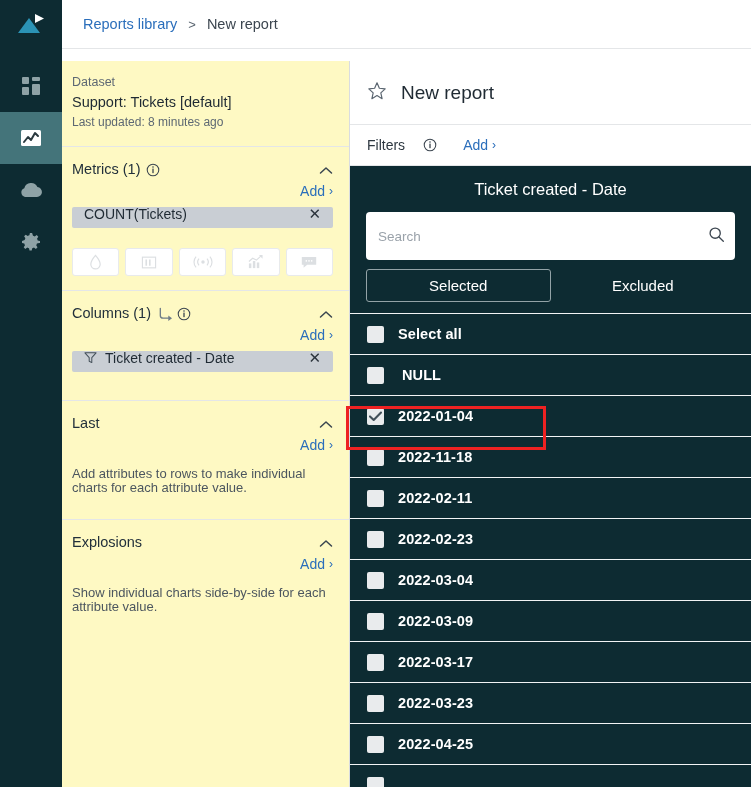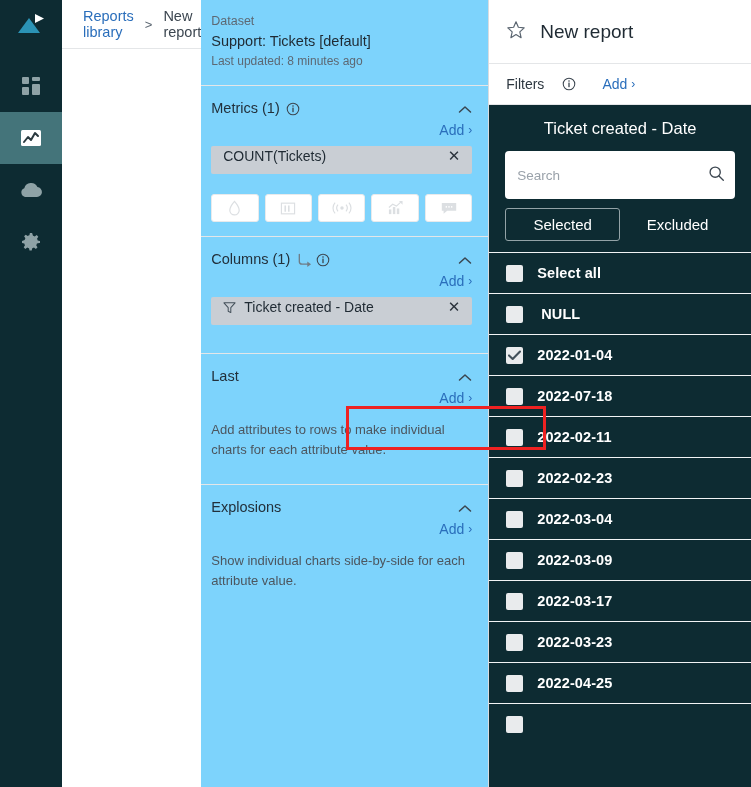--- a/index.html
+++ b/index.html
@@ -23,40 +23,40 @@
   }
   .rail-item {
     height: 52px; width: 62px;
     display: flex; align-items: center; justify-content: center;
     cursor: pointer;
   }
   .rail-item.active { background: #44747a; }
   .rail-spacer-1 { height: 12px; }
 
   
-  .body-wrap { flex: 1; display: flex; flex-direction: row; min-width: 0; }
+  .body-wrap { flex: 1; display: flex; flex-direction: column; min-width: 0; gap: 12px; }
 
   .breadcrumb {
     height: 49px; flex: 0 0 49px;
     display: flex; align-items: center;
     padding-left: 21px;
     border-bottom: 1px solid #e4e6e8;
     background: #fff;
     font-size: 14.5px;
   }
   .crumb-link { color: #2a6ebb; cursor: pointer; }
   .crumb-sep { color: #5a6570; margin: 0 11px; font-size: 13px; }
   .crumb-current { color: #3c4650; }
 
   .columns-wrap { flex: 1; display: flex; min-height: 0; }
 
   
   .config {
     width: 288px; flex: 0 0 288px;
-    background: #7dd3fc;
+    background: #fef9c3;
     border-right: 1px solid #d9dce0;
     position: relative;
     overflow: hidden;
   }
   .config-scroll { height: 100%; overflow: hidden; }
 
   .dataset-block {
     padding: 12px 16px 14px 10px;
     border-bottom: 1px solid #e4e6e8;
   }
@@ -76,37 +76,37 @@
   .chev-up { margin-left: auto; color: #3a4650; font-size: 13px; line-height: 1; }
   .add-row { display: flex; justify-content: flex-end; padding: 6px 0 8px 0; }
   .add-link {
     color: #2a6ebb; font-size: 14px; cursor: pointer;
     display: inline-flex; align-items: center; gap: 4px;
   }
   .add-link .ch { font-size: 12px; }
 
   .chip {
     background: #c9ced4; border-radius: 2px;
-    height: 28px; display: flex; align-items: center;
+    height: 21px; display: flex; align-items: center;
     padding: 0 10px 8px 12px; margin-bottom: 4px;
     font-size: 14px; color: #1f2a33;
   }
   .chip .chip-ic { margin-right: 8px; display: flex; }
   .chip .chip-label { flex: 1; }
   .chip .chip-x { color: #2b333c; font-size: 15px; cursor: pointer; padding: 0 2px; }
 
   .toolbtns { display: flex; gap: 6px; padding: 16px 0 14px 0; }
   .toolbtn {
     flex: 1; height: 28px;
     border: 1px solid #e8eaec; border-radius: 3px;
     display: flex; align-items: center; justify-content: center;
     background: #fff; cursor: pointer;
   }
 
-  .hint { font-size: 13px; color: #4c565f; line-height: 20px; padding: 6px 0 24px 0; }
+  .hint { font-size: 13px; color: #4c565f; line-height: 14px; padding: 6px 0 24px 0; }
   .sec-pad-bottom { height: 24px; }
 
   
   .rightpanel { flex: 1; min-width: 0; display: flex; flex-direction: column; background:#fff; }
 
   .rp-title {
     height: 64px; flex: 0 0 64px;
     display: flex; align-items: center; gap: 14px;
     padding-left: 17px;
     border-bottom: 1px solid #e4e6e8;
@@ -444,21 +444,21 @@
               <div class="opt">
                 <div class="cb">
                   <svg width="13" height="11" viewBox="0 0 13 11">
                     <polyline points="1,5.4 4.7,9 12,1.6" fill="none" stroke="#42505a" stroke-width="2.1" stroke-linecap="round" stroke-linejoin="round"></polyline>
                   </svg>
                 </div>
                 <span class="opt-label">2022-01-04</span>
               </div>
               <div class="opt">
                 <div class="cb"></div>
-                <span class="opt-label">2022-07-18</span>
+                <span class="opt-label">2022-11-18</span>
               </div>
               <div class="opt">
                 <div class="cb"></div>
                 <span class="opt-label">2022-02-11</span>
               </div>
               <div class="opt">
                 <div class="cb"></div>
                 <span class="opt-label">2022-02-23</span>
               </div>
               <div class="opt">

